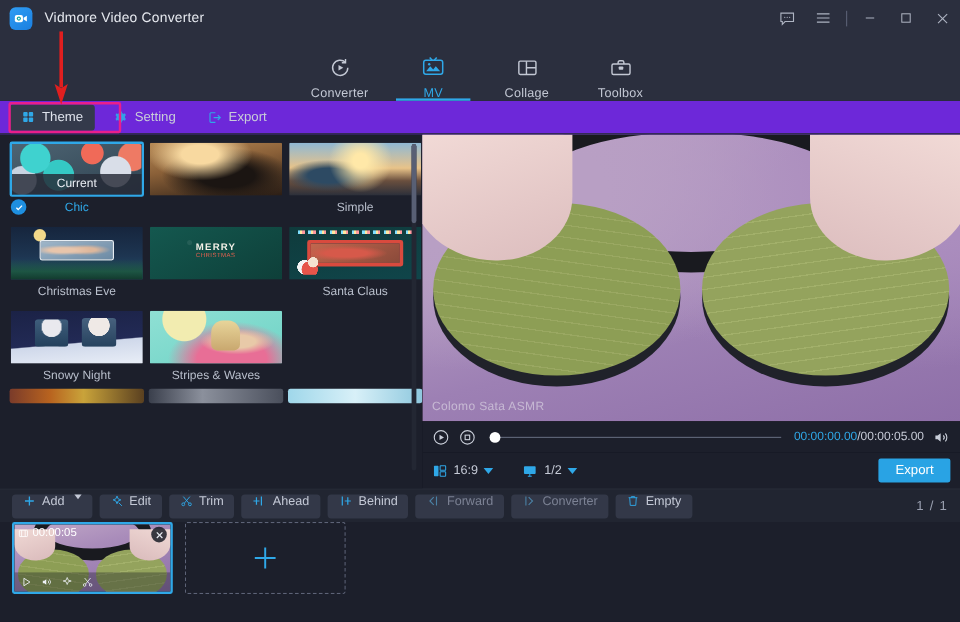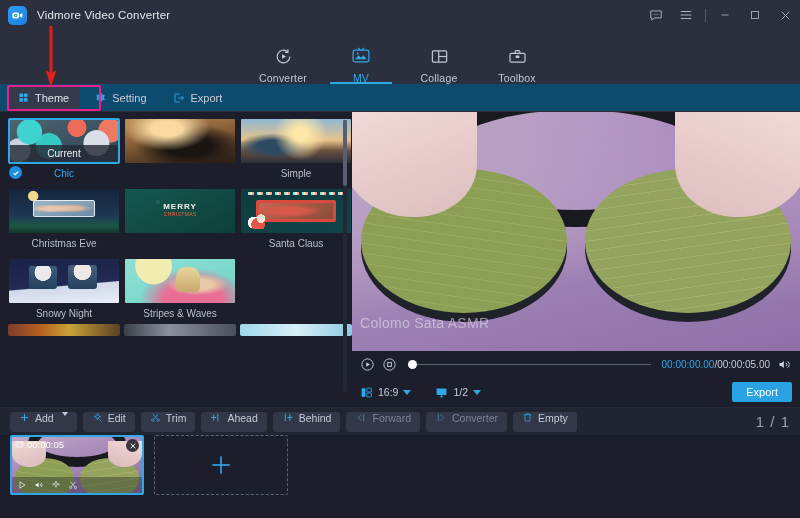--- a/index.html
+++ b/index.html
@@ -67,21 +67,21 @@
   .navtab .nlabel { margin-top: 3px; letter-spacing:.2px; }
   .navtab.active { color: #2fa8e8; }
   .navtab.active .underline {
     position: absolute; left: 8px; right: 8px; bottom: 0;
     height: 2px; background: #2fa8e8;
   }
 
   
   .subbar {
     height: 28px; flex: 0 0 28px;
-    background: #0c4a6e;
+    background: #6d28d9;
     display: flex; align-items: center;
     padding-left: 8px; gap: 6px;
     position: relative; z-index: 3;
     border-bottom: 1px solid #272b38;
   }
   .subtab {
     height: 22px; padding: 0 10px;
     display: flex; align-items: center; gap: 6px;
     font-size: 11px; color: #c8ccd8;
     border-radius: 3px;
@@ -159,22 +159,22 @@
   
   .previewpane {
     flex: 1 1 auto; display: flex; flex-direction: column;
     background: #101219; min-width: 0;
   }
   .video {
     flex: 1 1 auto; position: relative; overflow: hidden;
     background: #2a2030;
   }
   .watermark {
-    position: absolute; left: 8px; bottom: 20px;
-    font-size: 14px; color: rgba(225,220,230,.62);
+    position: absolute; left: 8px; bottom: 6px;
+    font-size: 10px; color: rgba(225,220,230,.62);
     letter-spacing: .3px;
   }
   .ctrlrow {
     flex: 0 0 26px; display: flex; align-items: center;
     padding: 0 8px; gap: 7px; background: #1c1f2b;
   }
   .cbtn { color:#c9ced9; display:flex; align-items:center; }
   .seek {
     flex: 1 1 auto; height: 14px; position: relative; display:flex; align-items:center;
     margin: 0 4px;
@@ -209,21 +209,21 @@
     border-top: 1px solid #272b38;
   }
   .tbtn {
     height: 20px; padding: 0 9px; border-radius: 3px;
     background: #333848; color:#c4c9d6; font-size: 10.5px;
     display:flex; align-items:flex-start; gap:5px;
   }
   .tbtn.dim { color:#7c8294; }
   .tbtn .ticon { display:flex; align-items:center; color:#2fa8e8; }
   .tbtn.dim .ticon { color:#4b81a5; }
-  .pageind { margin-left:auto; font-size:15px; color:#9aa0b0; letter-spacing:1px; }
+  .pageind { margin-left:auto; font-size:11px; color:#9aa0b0; letter-spacing:1px; }
 
   
   .timeline {
     flex: 0 0 83px; background: #1c1f2b;
     display: flex; align-items: flex-start; gap: 10px;
     padding: 0 10px;
   }
   .clip {
     position: relative; width: 134px; height: 60px;
     border: 2px solid #2fa8e8; border-radius: 2px; overflow: hidden;
@@ -450,21 +450,21 @@
           <div class="themename">
             <span>Christmas Eve</span>
           </div>
         </div>
 
         <div class="themecell">
           <div class="thumbwrap">
             <div class="thumb" style="background:
                 radial-gradient(circle at 30% 30%, rgba(255,255,255,.08) 0 2%, transparent 3%),
                 linear-gradient(150deg,#14584f,#0e3f39);"></div>
-            <div style="position:absolute;left:50%;top:46%;transform:translate(-50%,-50%);text-align:right;">
+            <div style="position:absolute;left:50%;top:46%;transform:translate(-50%,-50%);text-align:left;">
               <div style="font-size:8px;color:#f2efe6;letter-spacing:1px;font-weight:bold;">MERRY</div>
               <div style="font-size:5px;color:#e8604f;letter-spacing:.4px;">CHRISTMAS</div>
             </div>
           </div>
         </div>
 
         <div class="themecell">
           <div class="thumbwrap">
             <div class="thumb" style="background:
                 linear-gradient(170deg,#0f3b3c,#10454a);"></div>

